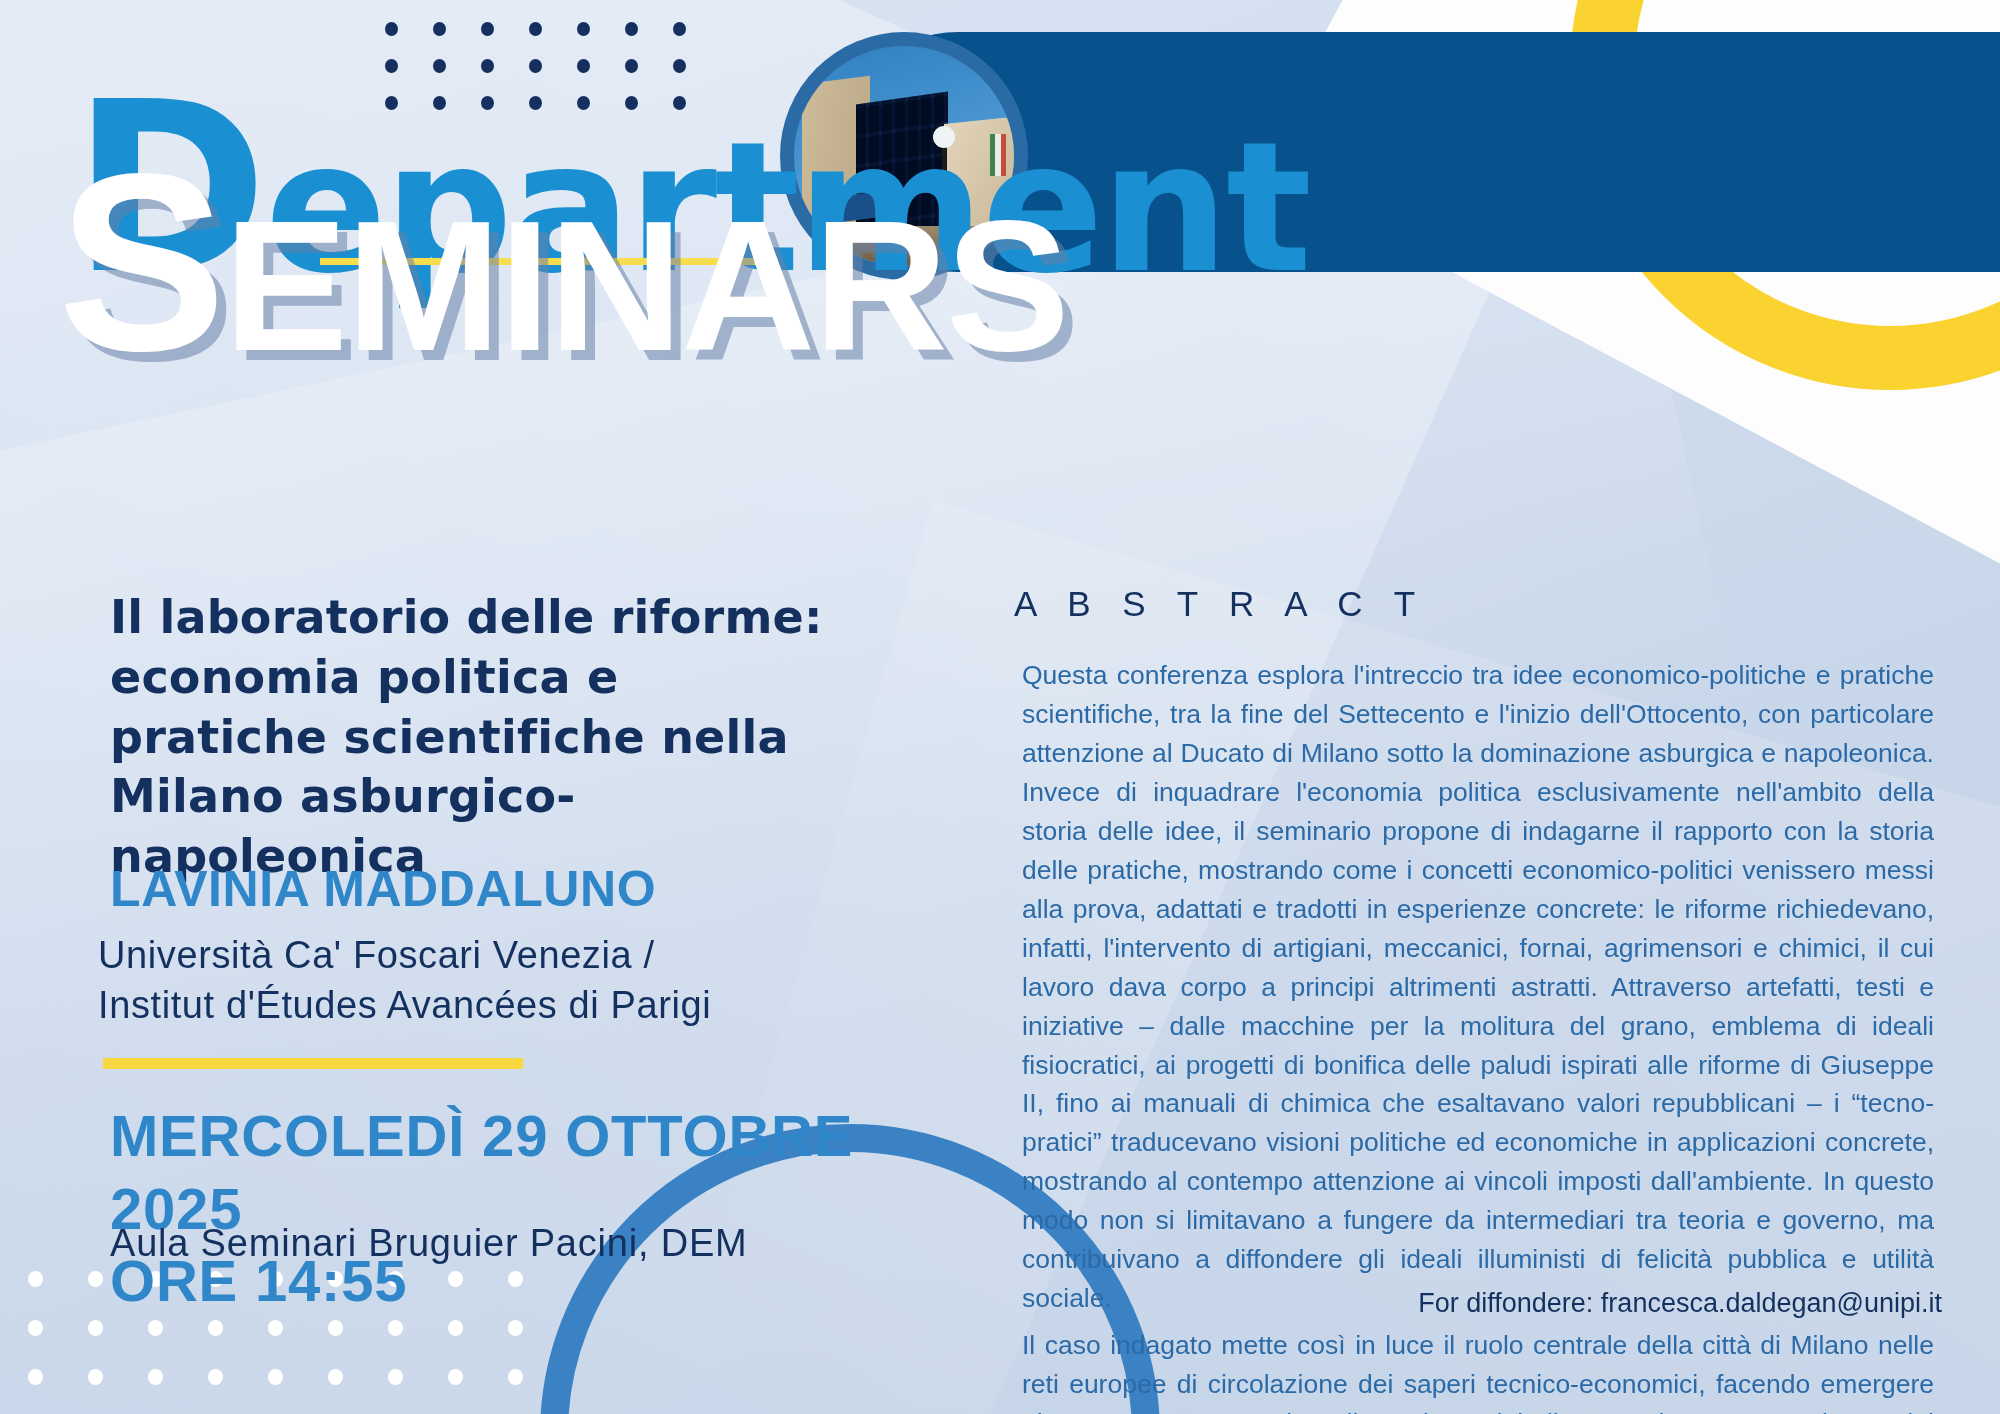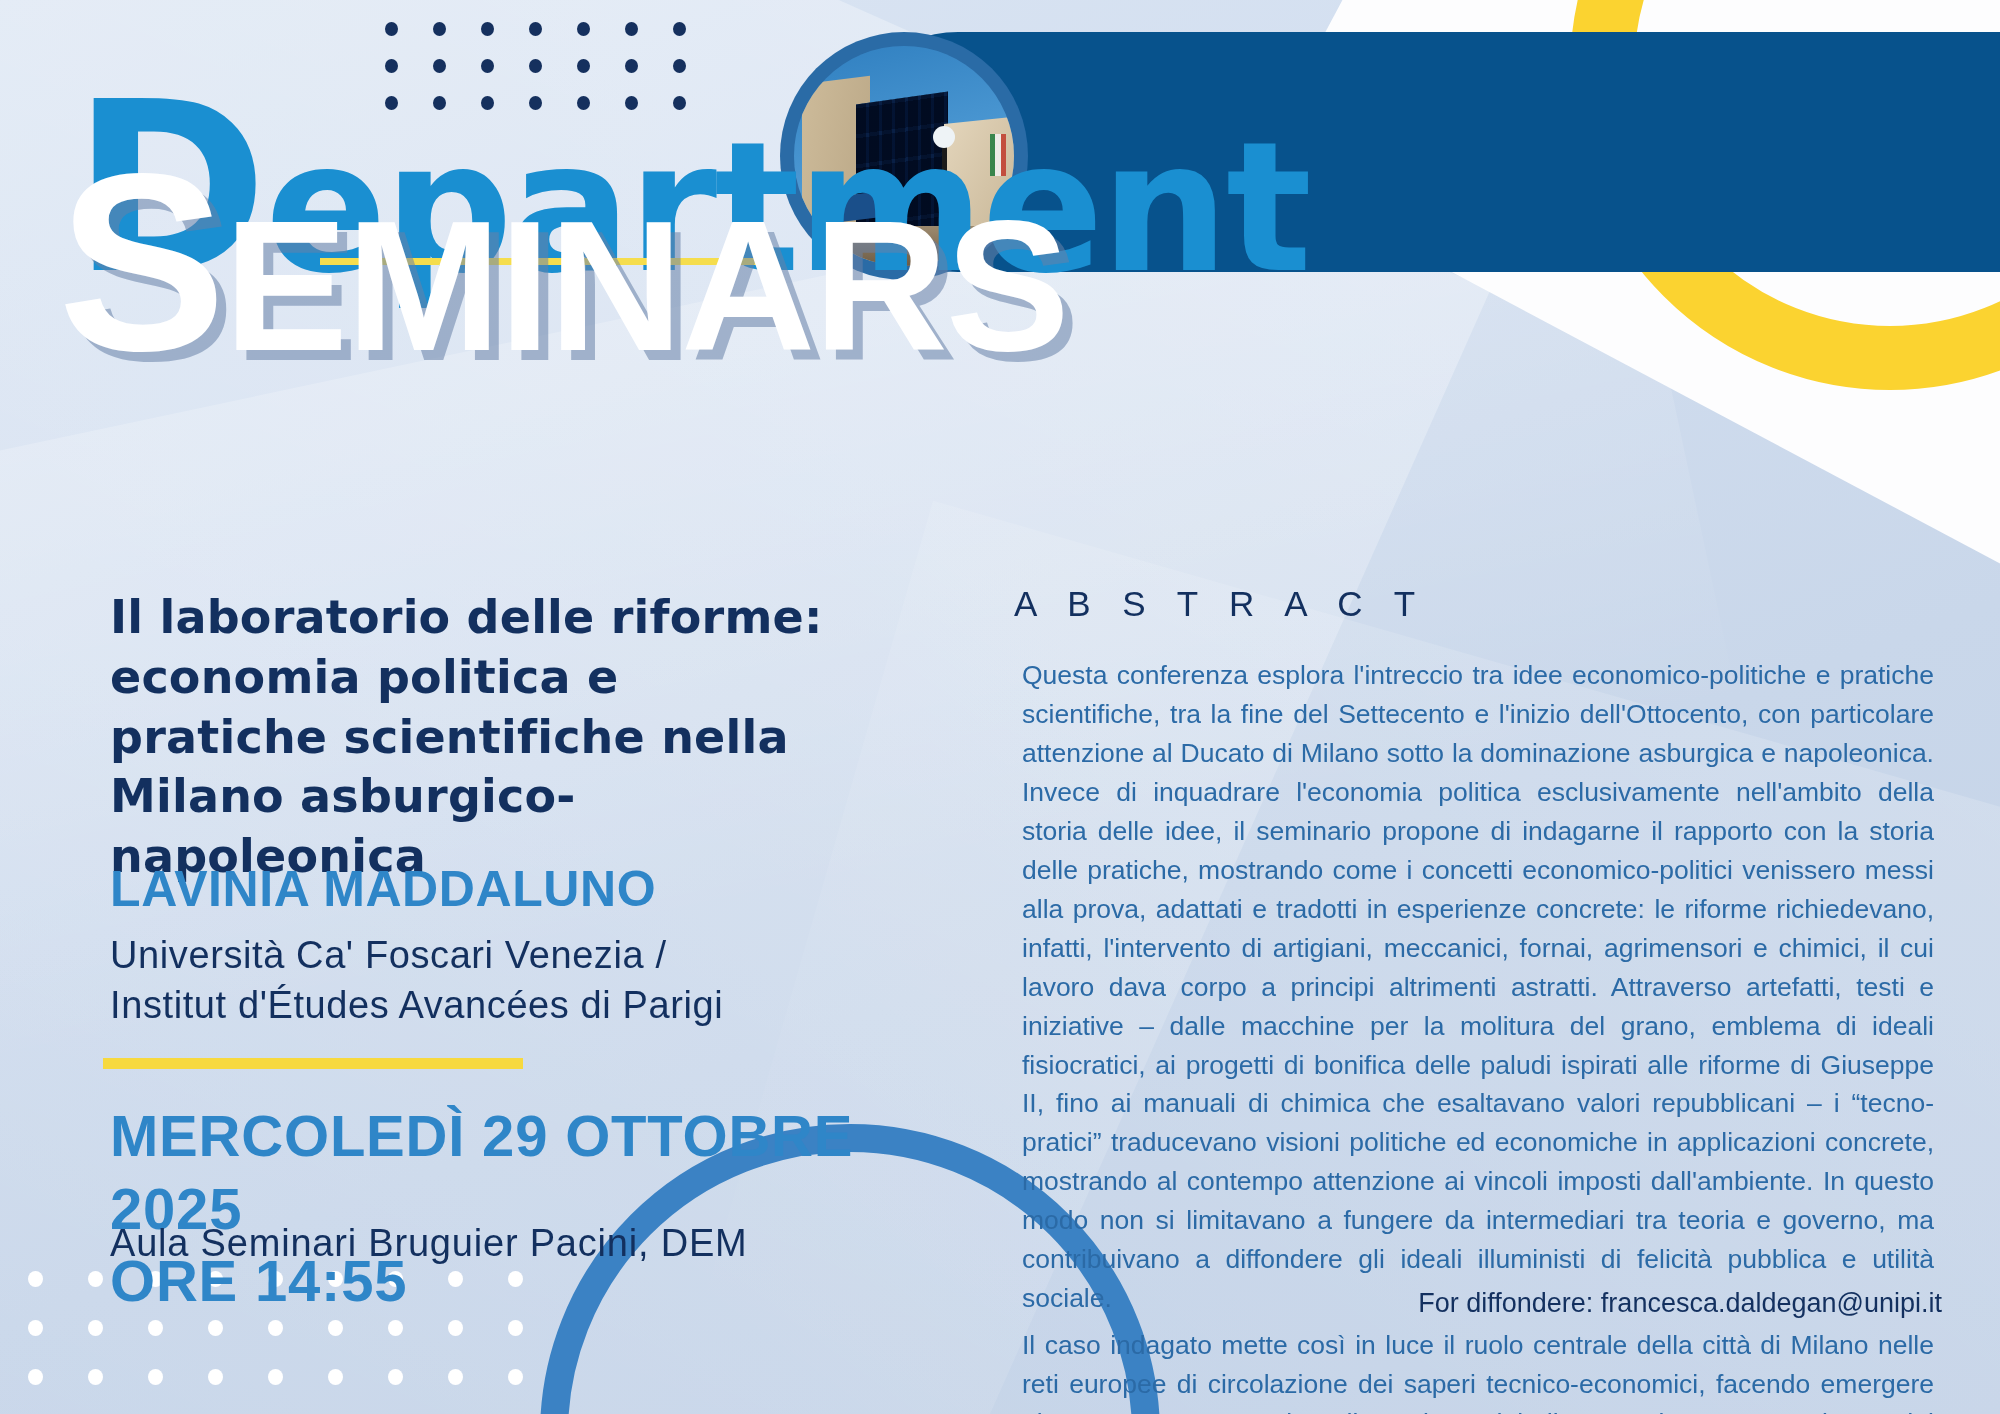--- a/index.html
+++ b/index.html
@@ -123,21 +123,21 @@
   .seminar-title{
     position:absolute;top:588px;left:110px;width:720px;
     font-size:46px;line-height:1.30;font-weight:700;color:#13305f;
     font-family:"DejaVu Sans", sans-serif;letter-spacing:.2px;
   }
   .speaker-name{
     position:absolute;top:860px;left:110px;width:760px;
     font-size:50px;font-weight:700;color:#2f86c8;letter-spacing:.6px;
   }
   .speaker-affil{
-    position:absolute;top:930px;left:110px;width:740px;
+    position:absolute;top:930px;left:98px;width:740px;
     font-size:38px;line-height:1.32;color:#13305f;font-weight:400;letter-spacing:.6px;
   }
   .divider-yellow{
     position:absolute;top:1058px;left:103px;width:420px;height:11px;background:#f7d93f;
   }
   .date-line{
     position:absolute;top:1100px;left:110px;width:760px;
     font-size:58px;line-height:1.25;font-weight:700;color:#2f86c8;letter-spacing:.8px;
   }
   .venue-line{

